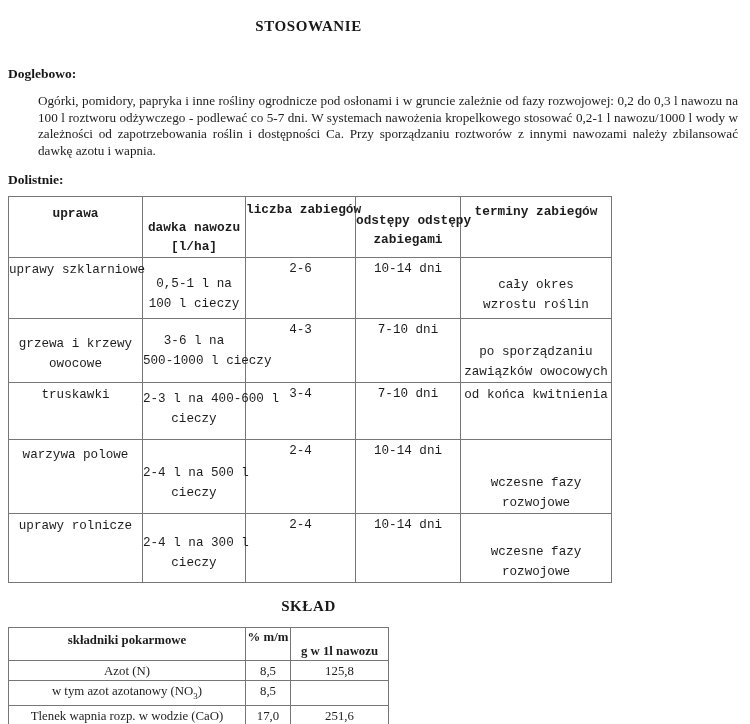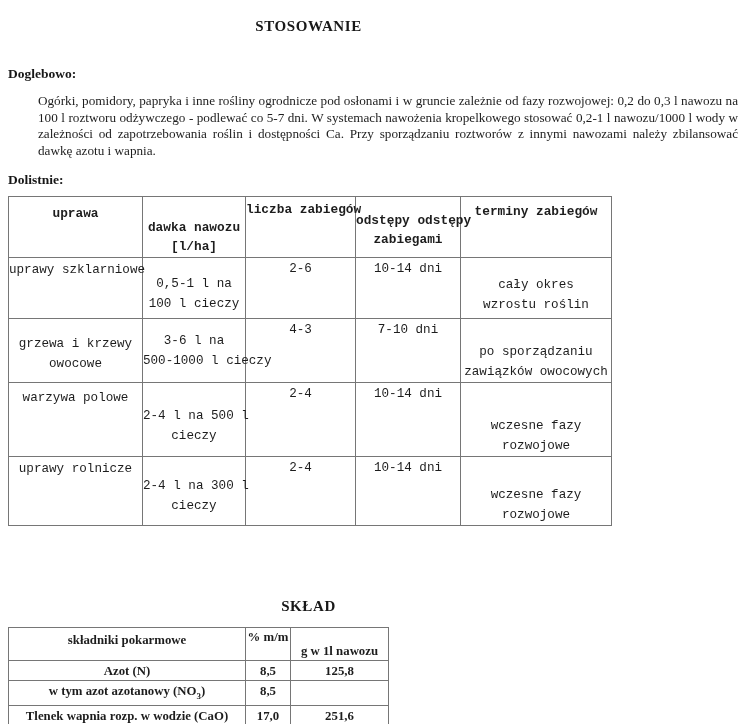--- a/index.html
+++ b/index.html
@@ -135,21 +135,21 @@
     border-collapse: collapse;
     table-layout: fixed;
     font-size: 12.8px;
     color: #1d1d1d;
   }
   .tbl-sklad td, .tbl-sklad th {
     border: 1px solid #767676;
     padding: 0;
     text-align: center;
     vertical-align: top;
-    font-weight: bold;
+    font-weight: normal;
   }
   .tbl-sklad thead th { font-weight: bold; height: 30px; }
   .sk-h-name { display:block; padding-top: 4px; line-height: 17px; white-space: nowrap;}
   .sk-h-pct  { display:block; padding-top: 1px; line-height: 17px; white-space: nowrap;}
   .sk-h-g    { display:block; padding-top: 15px; line-height: 17px; white-space: nowrap;}
   .tbl-sklad tbody td { height: 19px; }
   .sk-c { display:block; padding-top: 1px; line-height: 18px; white-space: nowrap; }
   .tbl-sklad tr.last td { height: 21px; }
   sub { font-size: 9px; }
 </style>
@@ -230,20 +230,38 @@
         </td>
         <td>
           <span class="cell c-num">7-10 dni</span>
         </td>
         <td>
           <span class="cell c-term ov">po sporządzaniu</span>
           <span class="cell ov">zawiązków owocowych</span>
         </td>
       </tr>
 
+      <tr class="r3">
+        <td>
+          <span class="cell c-uprawa ov">truskawki</span>
+        </td>
+        <td>
+          <span class="cell c-dawka ov">2-3 l na 400-600 l</span>
+          <span class="cell ov">cieczy</span>
+        </td>
+        <td>
+          <span class="cell c-num">3-4</span>
+        </td>
+        <td>
+          <span class="cell c-num">7-10 dni</span>
+        </td>
+        <td>
+          <span class="cell c-term ov">od końca kwitnienia</span>
+        </td>
+      </tr>
 
       <tr class="r4">
         <td>
           <span class="cell c-uprawa ov">warzywa polowe</span>
         </td>
         <td>
           <span class="cell c-dawka ov">2-4 l na 500 l</span>
           <span class="cell ov">cieczy</span>
         </td>
         <td>

